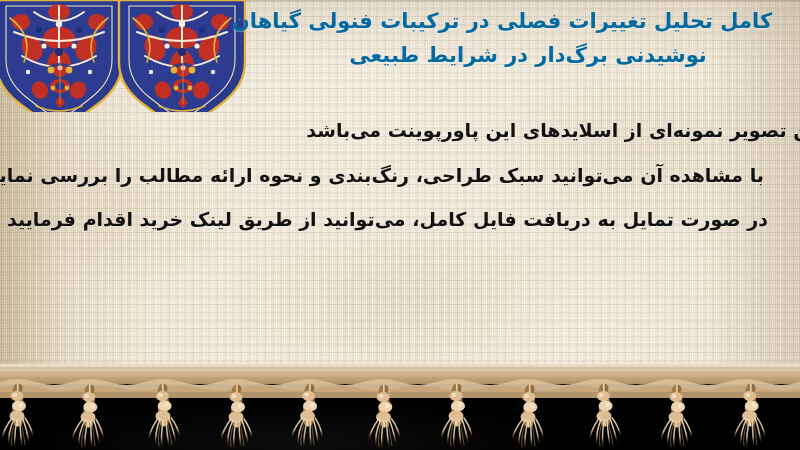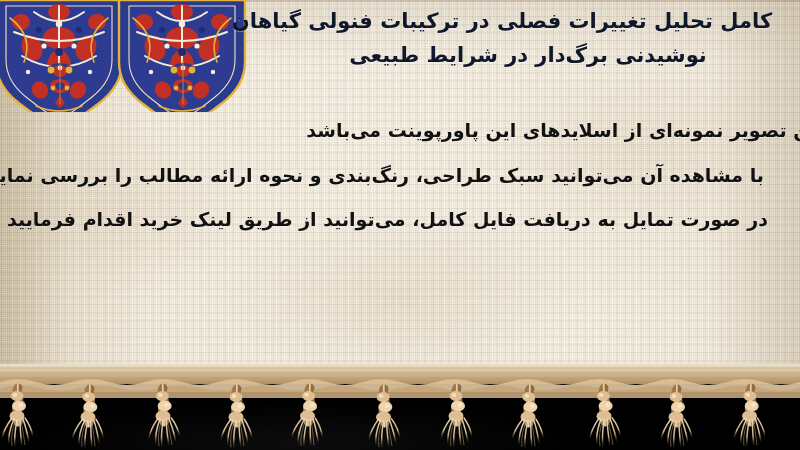--- a/index.html
+++ b/index.html
@@ -90,21 +90,21 @@
     position: absolute;
     top: 4px;
     right: 18px;
     width: 560px;
     text-align: center;
     direction: rtl;
   }
   .title-line {
     font-size: 21px;
     font-weight: 700;
-    color: #0f172a;
+    color: #0369a1;
     line-height: 1.62;
     letter-spacing: .2px;
     white-space: nowrap;
     text-shadow: 0 1px 0 rgba(255,255,255,.35);
   }
   .title-line.l1 { margin-right: 0; }
   .title-line.l2 { margin-right: -52px; }
 
   .body-block {
     position: absolute;

